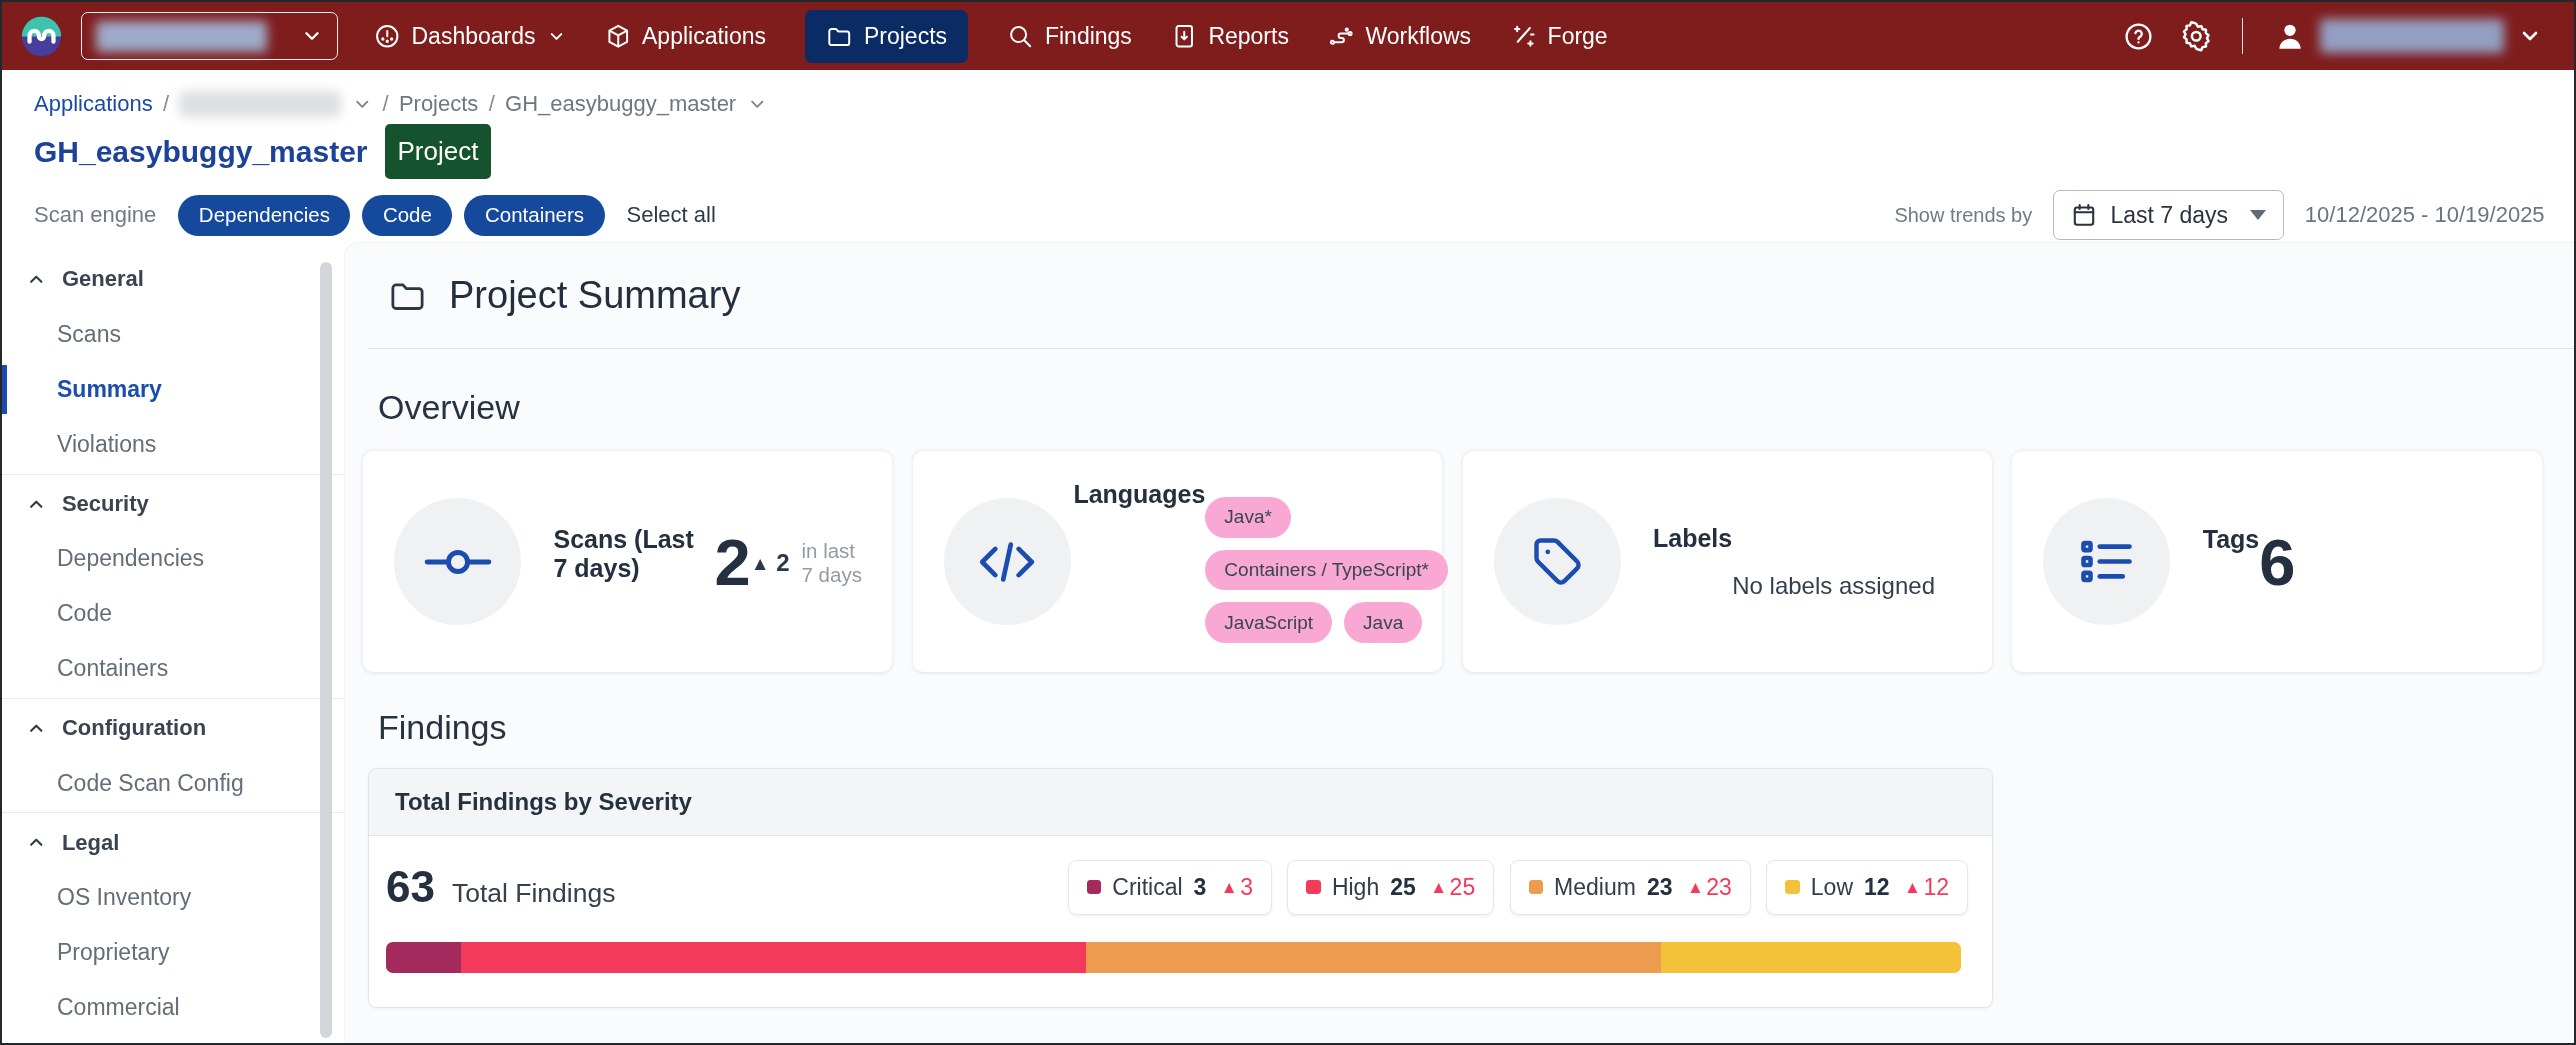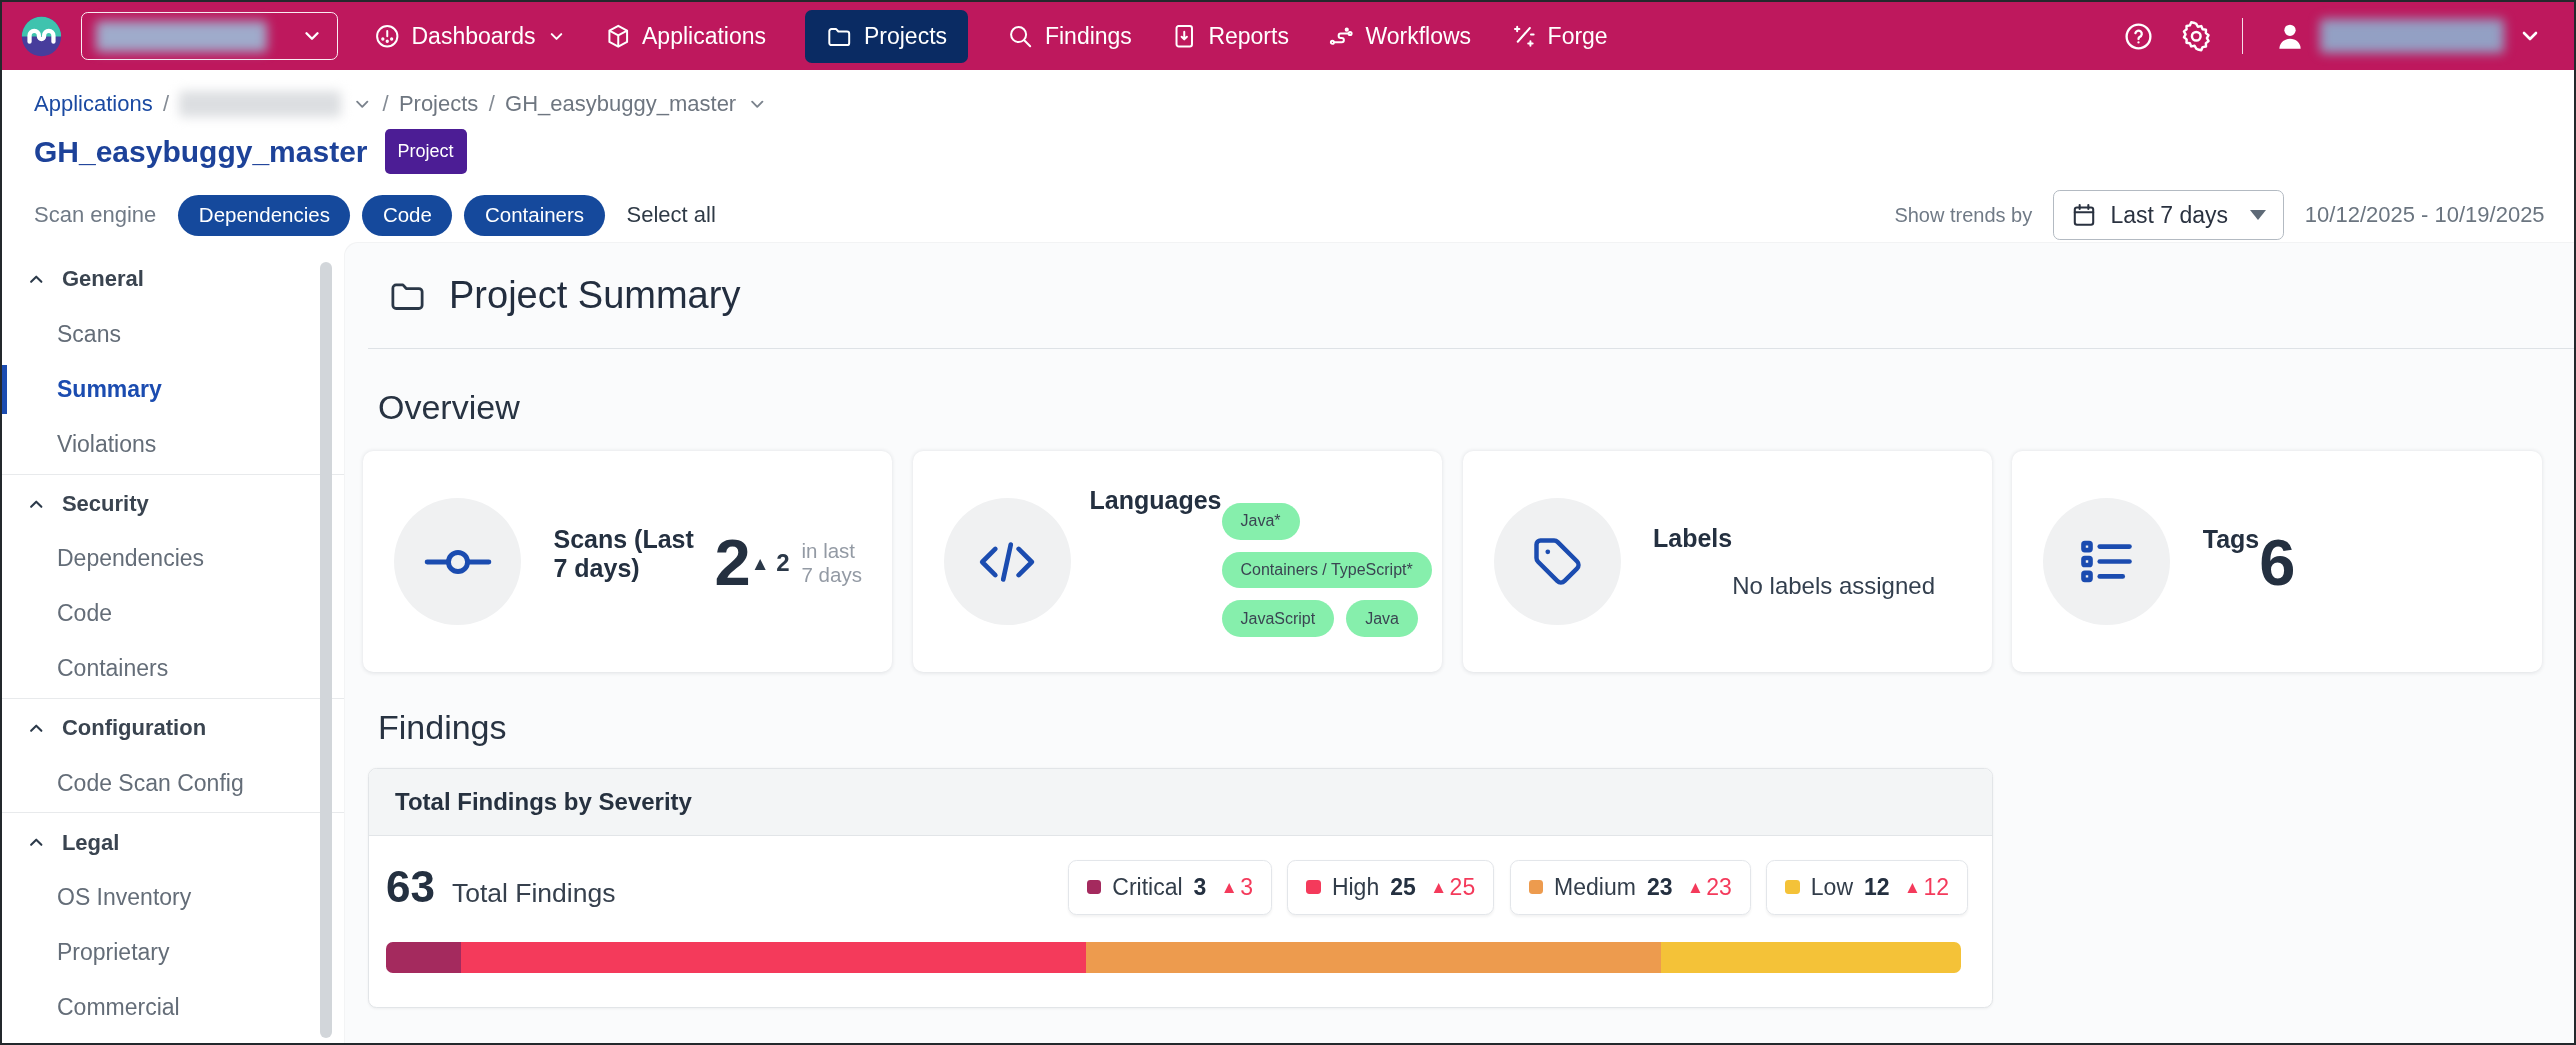--- a/index.html
+++ b/index.html
@@ -7,21 +7,21 @@
   body { font-family: "Liberation Sans", "DejaVu Sans", sans-serif; }
   .screen {
     width: 2576px; height: 1045px; background:#ffffff;
     border: 2.6px solid #23282c; position: relative;
     display: flex; flex-direction: column; overflow: hidden;
   }
   .icon svg { display:block; }
 
   
   .topnav {
-    height: 68px; background:#be185d; flex: 0 0 68px;
+    height: 68px; background:#7f1d1d; flex: 0 0 68px;
     display: flex; align-items: center; padding: 0 32px 0 19px; color:#fff;
   }
   .logo { width:41px; height:41px; flex:0 0 41px; }
   .org-select {
     margin-left: 19px; width: 257px; height: 48px;
     border: 1.7px solid rgba(255,255,255,.92); border-radius: 6.8px;
     display:flex; align-items:center; justify-content:space-between; padding: 0 13.7px;
     cursor: pointer;
   }
   .redacted { border-radius:3.4px; filter: blur(5.1px); }
@@ -36,21 +36,21 @@
 
   
   .page-head { padding: 17px 26px 0 32px; background:#fff; }
   .breadcrumb { display:flex; align-items:center; gap: 10.3px; font-size: 22px; color:#848b94; height:34px; }
   .breadcrumb .link { color:#1b4aa2; cursor:pointer; }
   .breadcrumb .crumb { color:#6e7680; }
   .breadcrumb .redacted { width:162px; height:26px; background:#dcdee1; }
   .bc-chevron { color:#7b838d; cursor:pointer; }
   .title-row { display:flex; align-items:center; gap: 17px; margin-top: 8.6px; height: 44px; }
   .page-title { font-size: 30px; font-weight: 700; color:#1d4299; }
-  .title-badge { background:#4c1d95; color:#fff; font-size: 18px; padding: 12px 13px; border-radius: 5.1px; }
+  .title-badge { background:#14532d; color:#fff; font-size: 26px; padding: 12px 13px; border-radius: 5.1px; }
   .scan-row { display:flex; align-items:center; margin-top: 17px; height: 51px; padding-bottom: 1.7px; }
   .scan-label { font-size: 22px; color:#707a86; }
   .engine-pills { display:flex; gap: 12px; margin-left: 22px; }
   .pill { background:#15499c; color:#fff; font-size: 20.5px; padding: 8.6px 20.5px; border-radius: 854px; cursor:pointer; }
   .select-all { font-size: 22px; color:#2f3a46; margin-left: 22px; cursor:pointer; }
   .trends { margin-left:auto; display:flex; align-items:center; gap: 20.5px; margin-right: 3.4px; }
   .trends-label { font-size: 20px; color:#707a86; }
   .trends-select {
     display:flex; align-items:center; gap: 13.7px; border: 1.7px solid #b3bac2; border-radius: 6.8px;
     height: 50px; padding: 0 17px; cursor:pointer; color:#2a3240;
@@ -84,21 +84,21 @@
   }
   .card-circle { width:127px; height:127px; border-radius:50%; background:#f0f1f2; flex:0 0 127px; display:flex; align-items:center; justify-content:center; color:#1b4cb0; }
   .card-content { display:flex; justify-content:center; min-width:0; }
   .card-title { font-size: 25px; font-weight: 700; color:#243040; }
   .big-num { font-size: 65px; font-weight: 700; color:#243040; line-height: 1.08; margin-top: 3.4px; }
   .delta-row { display:flex; align-items:center; gap: 6.8px; margin-top: 3.4px; }
   .tri-up-dark { color:#2b3848; font-size: 19px; line-height:1; }
   .delta-val { font-size: 24px; color:#2b3848; font-weight: 600; }
   .delta-suffix { font-size: 20.5px; color:#939aa4; margin-left: 5.1px; }
   .chips { display:flex; flex-wrap:wrap; gap: 12px; margin-top: 17px; max-width: 496px; }
-  .chip { background:#86efac; color:#3a4552; font-size: 16px; padding: 9.4px 19px; border-radius: 854px; white-space:nowrap; }
+  .chip { background:#f9a8d4; color:#3a4552; font-size: 19px; padding: 9.4px 19px; border-radius: 854px; white-space:nowrap; }
   .empty-text { font-size: 24px; color:#333f4e; margin-top: 48px; }
 
   .findings-title { margin: 36px 0 0 34px; }
   .findings-panel {
     margin: 20.5px 0 0 24px; width: 1625px; background:#fff;
     border: 0.9px solid #e2e5e8; border-radius: 8.6px; overflow:hidden;
     box-shadow: 0 0.9px 2.6px rgba(0,0,0,.05);
   }
   .findings-panel-head { background:#f3f5f6; border-bottom: 0.9px solid #e2e5e8; padding: 19px 26px; font-size: 24px; font-weight: 700; color:#26313f; }
   .findings-panel-body { padding: 24px 24px 34px 17px; }

